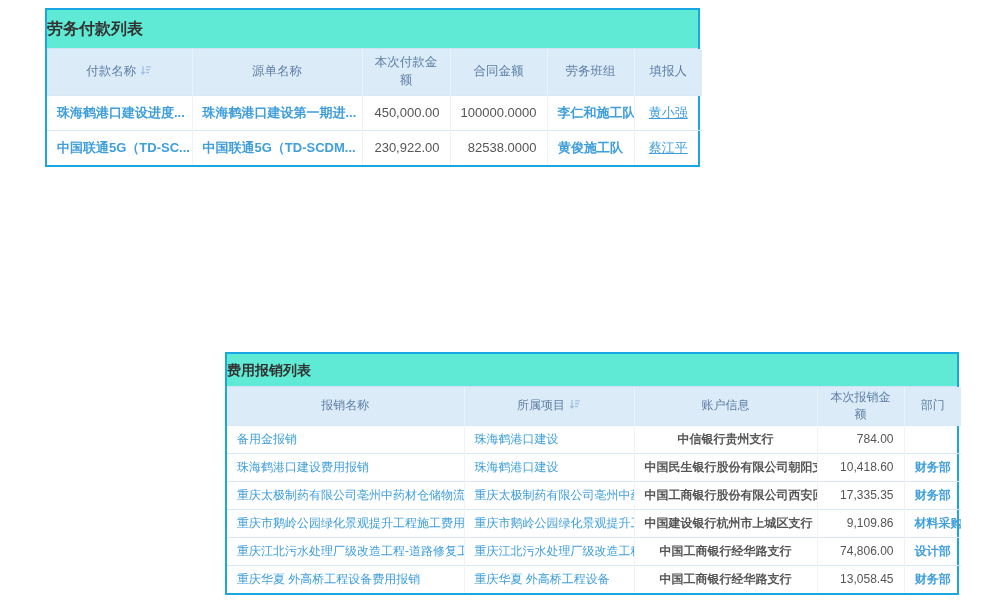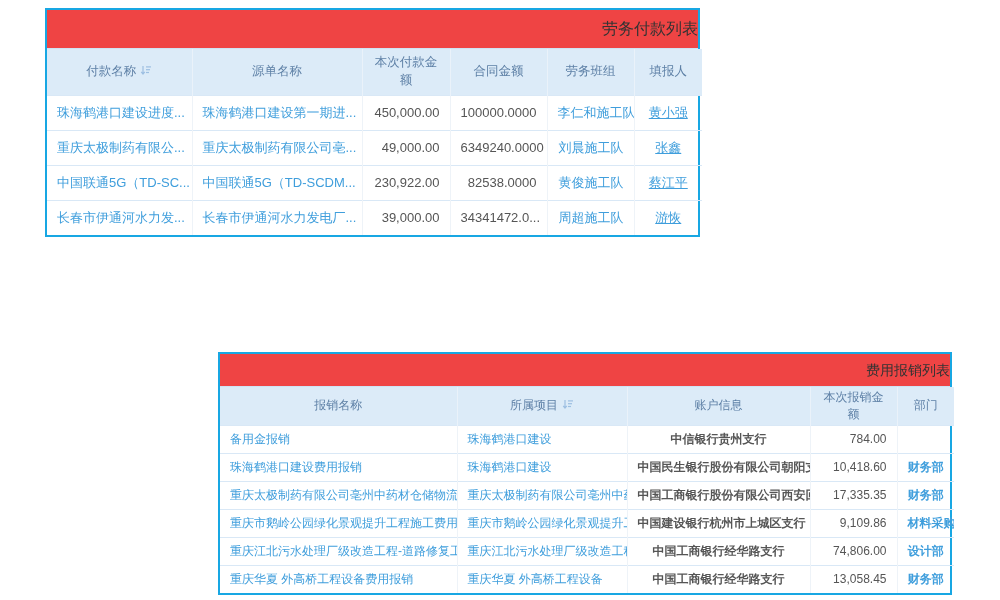--- a/index.html
+++ b/index.html
@@ -6,21 +6,21 @@
   body{
     width:1000px;height:600px;position:relative;overflow:hidden;
     background:#ffffff;
     font-family:"Liberation Sans","DejaVu Sans",sans-serif;
   }
   .card{
     position:absolute;background:#ffffff;
     border:2px solid #18a7e3;box-sizing:border-box;
   }
   .card-title{
-    background:#ef4444;color:#333;font-weight:normal;text-align:right;
+    background:#5eead4;color:#333;font-weight:bold;text-align:left;
     border-bottom:1px solid #cfe3f4;
   }
   table{border-collapse:collapse;table-layout:fixed;width:100%;}
   th{
     background:#dcebf8;color:#5e80a6;font-weight:normal;
     text-align:center;vertical-align:middle;padding:2px 8px;
     border-right:1px solid #eaf2fa;box-sizing:border-box;line-height:1.4;
   }
   th:last-child{border-right:none;}
   td{
@@ -29,27 +29,27 @@
     white-space:nowrap;overflow:hidden;color:#555;
   }
   td:last-child{border-right:none;}
   .sort-ic{display:inline-block;vertical-align:-1px;margin-left:4px;}
 
   
   #laborCard{left:45px;top:8px;width:655px;}
   #laborCard .card-title{font-size:16px;line-height:38px;height:38px;}
   #laborCard th{height:46px;font-size:12.5px;}
   #laborCard td{height:35px;font-size:13px;}
-  .t1 td:nth-child(1),.t1 td:nth-child(2),.t1 td:nth-child(5){text-align:right;}
+  .t1 td:nth-child(1),.t1 td:nth-child(2),.t1 td:nth-child(5){text-align:center;font-weight:bold;}
   .t1 td:nth-child(3),.t1 td:nth-child(4){text-align:right;}
   .t1 td:nth-child(6){text-align:center;text-decoration:underline;}
   .t1 td:nth-child(1),.t1 td:nth-child(2),.t1 td:nth-child(5),.t1 td:nth-child(6){color:#3f9edc;}
 
   
-  #expenseCard{left:218px;top:352px;width:734px;}
+  #expenseCard{left:225px;top:352px;width:734px;}
   #expenseCard .card-title{font-size:14px;line-height:32px;height:32px;}
   #expenseCard th{height:36px;font-size:12px;}
   #expenseCard td{height:28px;font-size:12px;}
   .t2 td:nth-child(1),.t2 td:nth-child(2){text-align:left;}
   .t2 td:nth-child(3),.t2 td:nth-child(5){text-align:center;font-weight:bold;}
   .t2 td:nth-child(4){text-align:right;}
   .t2 td:nth-child(1),.t2 td:nth-child(2),.t2 td:nth-child(5){color:#3f9edc;}
 </style>
 </head>
 <body>
@@ -83,42 +83,26 @@
     <tbody id="t1-body">
         <tr>
           <td>珠海鹤港口建设进度...</td>
           <td>珠海鹤港口建设第一期进...</td>
           <td>450,000.00</td>
           <td>100000.0000</td>
           <td>李仁和施工队</td>
           <td>黄小强</td>
         </tr>
         <tr>
-          <td>重庆太极制药有限公...</td>
-          <td>重庆太极制药有限公司亳...</td>
-          <td>49,000.00</td>
-          <td>6349240.0000</td>
-          <td>刘晨施工队</td>
-          <td>张鑫</td>
-        </tr>
-        <tr>
           <td>中国联通5G（TD-SC...</td>
           <td>中国联通5G（TD-SCDM...</td>
           <td>230,922.00</td>
           <td>82538.0000</td>
           <td>黄俊施工队</td>
           <td>蔡江平</td>
-        </tr>
-        <tr>
-          <td>长春市伊通河水力发...</td>
-          <td>长春市伊通河水力发电厂...</td>
-          <td>39,000.00</td>
-          <td>34341472.0...</td>
-          <td>周超施工队</td>
-          <td>游恢</td>
         </tr>
       </tbody>
   </table>
 </div>
 
 <div class="card" id="expenseCard">
   <div class="card-title">费用报销列表</div>
   <table class="t2">
     <colgroup>
       <col style="width:237px">

